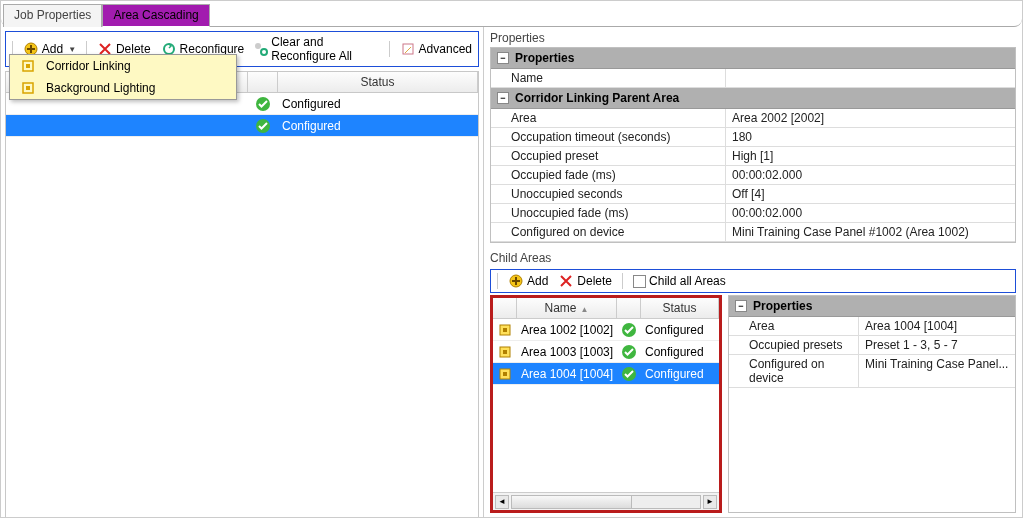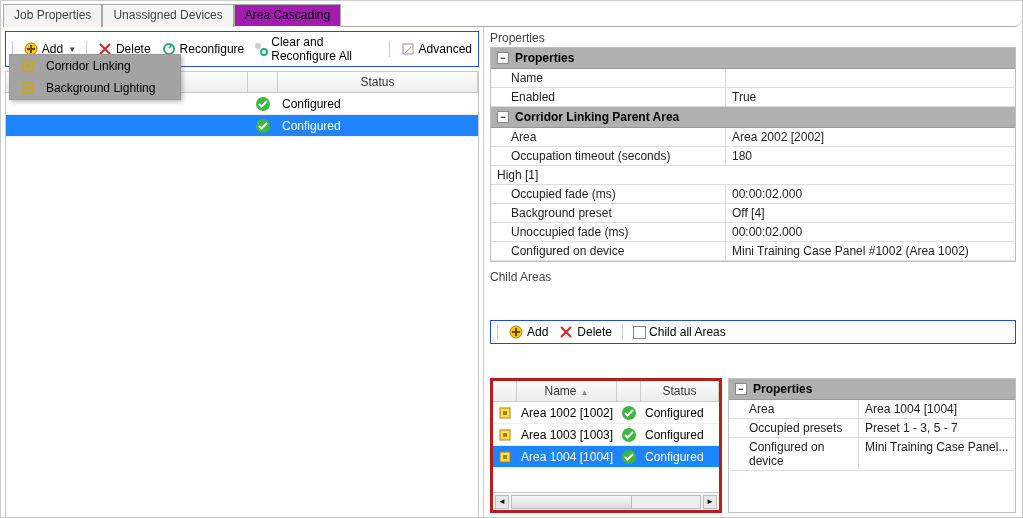--- a/index.html
+++ b/index.html
@@ -43,55 +43,54 @@
 .prop-outer{border:1px solid #c0c0c0; background:#fff;}
 .prop-head{background:#b0b0b0; color:#000; padding:3px 6px; font-weight:bold; display:flex; align-items:center; border-bottom:1px solid #999;}
 .prop-head.sub{background:#b0b0b0;}
 .prop-rows{}
 .pr{display:flex; border-bottom:1px solid #ddd;}
 .pk{width:235px; padding:2px 6px 2px 20px; border-right:1px solid #ddd; color:#222;}
 .pv{flex:1; padding:2px 6px; color:#222;}
 .collapse{width:12px;height:12px;border:1px solid #888;background:#fff; display:inline-flex;align-items:center;justify-content:center;margin-right:6px;font-size:9px;line-height:9px;}
 
 
-.child-section{ display:flex; flex-direction:column; flex:1; margin-top:6px; overflow:hidden;gap:32px;}
+.child-section{ display:flex; flex-direction:column; flex:1; margin-top:6px; overflow:hidden;}
 .child-body{display:flex; gap:6px; flex:1; overflow:hidden;}
 .child-left{width:232px; display:flex; flex-direction:column;}
 .child-right{flex:1;}
 .child-grid{border:3px solid #b91c1c; flex:1; background:#fff; display:flex; flex-direction:column;}
 .cgh{display:flex; background:linear-gradient(#fdfdfd,#ececec); border-bottom:1px solid #ccc;}
 .cgh .gh-cell{flex:1;} .cgh .gh-icw{width:24px;flex:none;}
 .cgb{flex:1;}
 .cr{display:flex; align-items:center; height:22px; border-bottom:1px solid #eee;}
 .cr.sel{background:#1e84ff;color:#fff;}
 .cr .cc-i{width:24px; display:flex;justify-content:center;}
 .cr .cc-n{width:100px; padding-left:4px;}
 .cr .cc-s{width:24px; display:flex;justify-content:center;}
 .cr .cc-t{flex:1; padding-left:4px;}
 .scroll{height:18px; border-top:1px solid #ccc; background:#f3f3f3; display:flex; align-items:center; padding:0 2px;gap:2px;}
 .sc-btn{width:14px;height:14px;border:1px solid #bbb;background:#e9e9e9;display:flex;align-items:center;justify-content:center;font-size:8px;}
 .sc-track{flex:1;height:14px;border:1px solid #bbb;background:#eee;position:relative;}
 .sc-thumb{position:absolute;left:0;top:0;height:100%;width:120px;background:linear-gradient(#f8f8f8,#dcdcdc);border-right:1px solid #bbb;}
 
 
-.menu{position:absolute; top:27px; left:8px; width:172px; background:#a3a3a3; border:1px solid #999; box-shadow:2px 2px 4px rgba(0,0,0,.25); z-index:10;}
+.menu{position:absolute; top:27px; left:8px; width:228px; background:#fef9c3; border:1px solid #999; box-shadow:2px 2px 4px rgba(0,0,0,.25); z-index:10;}
 .menu .mi{display:flex;align-items:center; gap:8px; padding:4px 8px;}
 .ml{width:20px;display:flex;justify-content:center;}
 
 
 .chk{width:13px;height:13px;border:1px solid #888;background:#fff;display:inline-block;}
 .arrow-down{font-size:8px;margin-left:2px;color:#444;}
 .sort{font-size:8px;color:#888; margin-left:4px;}
 </style>
 </head>
 <body>
 
 <div class="tabs">
   <div class="tab">Job Properties</div>
-  <div class="tab">Unassigned Devices</div>
   <div class="tab active">Area Cascading</div>
 </div>
 
 <div class="main">
 
   <div class="left">
     <div class="toolbar">
       <span class="tb-sep"></span>
       <div class="tb-item">
         <span class="ico">
@@ -200,47 +199,44 @@
     <div class="prop-outer">
       <div class="prop-head">
         <span class="collapse">−</span>
         <span>Properties</span>
       </div>
       <div class="prop-rows">
         <div class="pr">
             <div class="pk">Name</div>
             <div class="pv"></div>
           </div>
-        <div class="pr">
-            <div class="pk">Enabled</div>
-            <div class="pv">True</div>
-          </div>
       </div>
       <div class="prop-head sub">
         <span class="collapse">−</span>
         <span>Corridor Linking Parent Area</span>
       </div>
       <div class="prop-rows">
         <div class="pr">
             <div class="pk">Area</div>
             <div class="pv">Area 2002 [2002]</div>
           </div>
         <div class="pr">
             <div class="pk">Occupation timeout (seconds)</div>
             <div class="pv">180</div>
           </div>
         <div class="pr">
+            <div class="pk">Occupied preset</div>
             <div class="pv">High [1]</div>
           </div>
         <div class="pr">
             <div class="pk">Occupied fade (ms)</div>
             <div class="pv">00:00:02.000</div>
           </div>
         <div class="pr">
-            <div class="pk">Background preset</div>
+            <div class="pk">Unoccupied seconds</div>
             <div class="pv">Off [4]</div>
           </div>
         <div class="pr">
             <div class="pk">Unoccupied fade (ms)</div>
             <div class="pv">00:00:02.000</div>
           </div>
         <div class="pr">
             <div class="pk">Configured on device</div>
             <div class="pv">Mini Training Case Panel #1002 (Area 1002)</div>
           </div>

